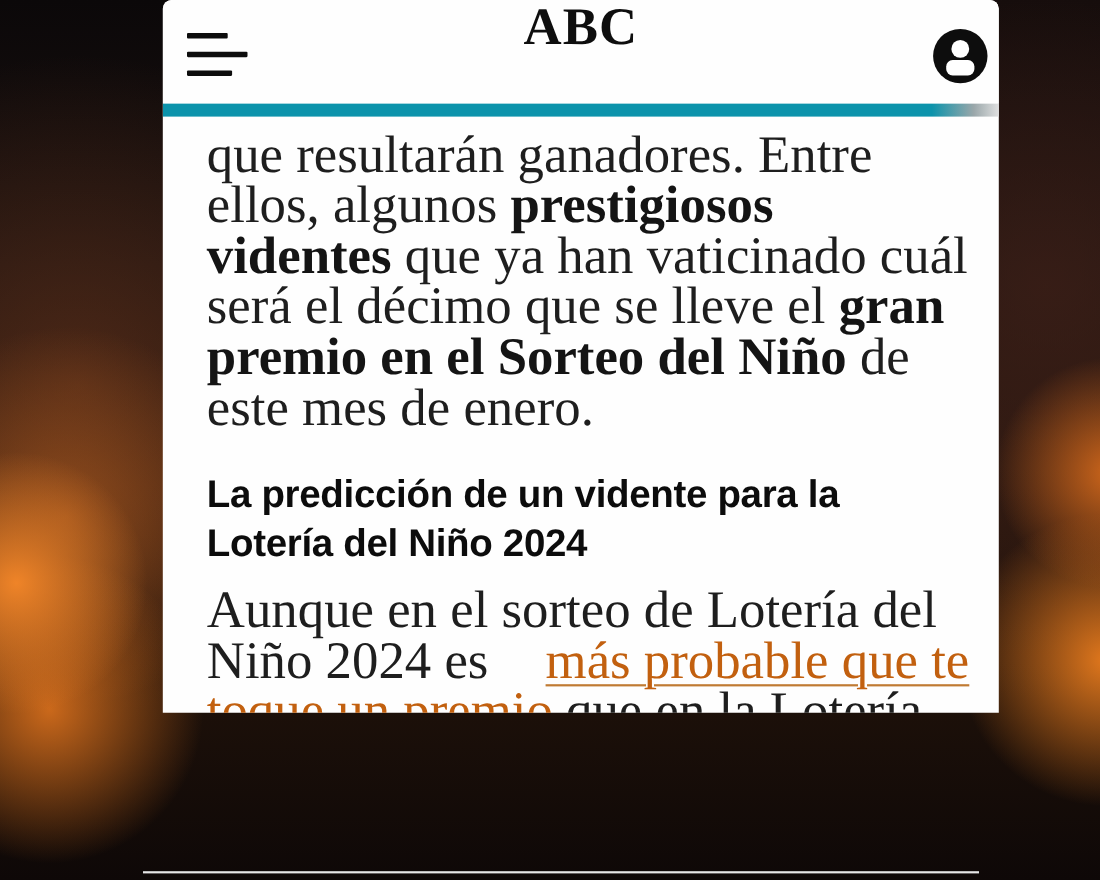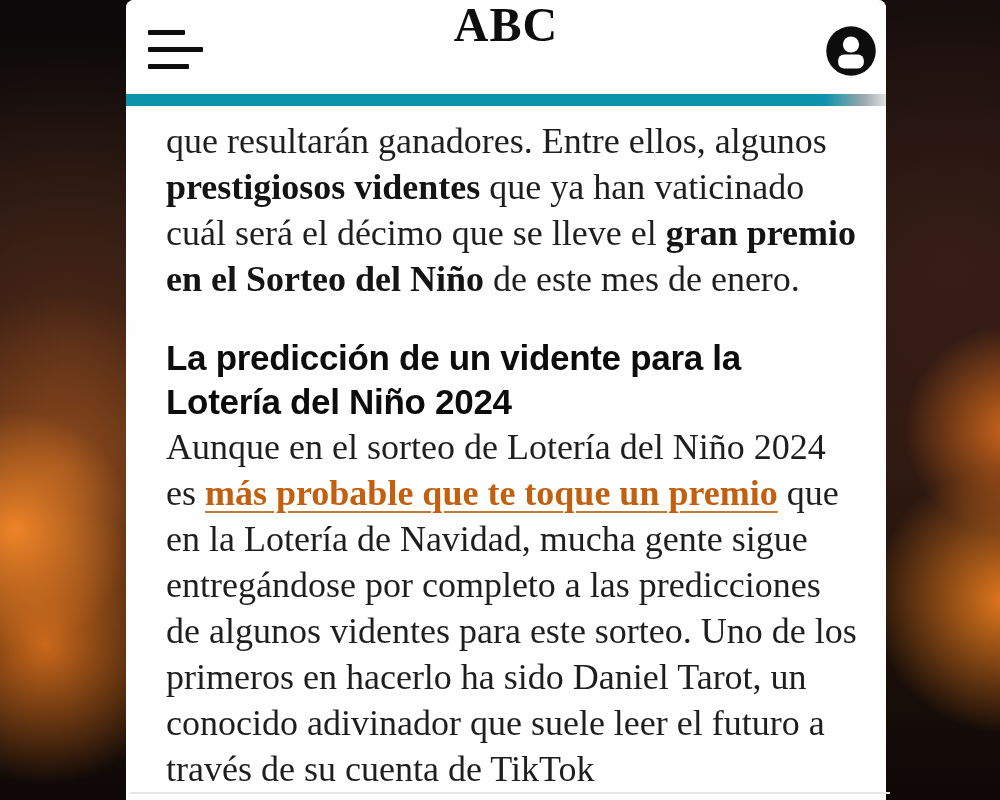--- a/index.html
+++ b/index.html
@@ -25,21 +25,21 @@
       radial-gradient(circle 240px at 60px 470px, rgba(210,110,35,.55) 0%, rgba(210,110,35,0) 72%),
       radial-gradient(circle 150px at 1010px 430px, rgba(222,110,28,.9) 0%, rgba(222,110,28,0) 70%),
       radial-gradient(circle 190px at 1005px 600px, rgba(235,125,30,.95) 0%, rgba(235,125,30,0) 70%),
       radial-gradient(circle 400px at 70px 350px, rgba(120,60,30,.5) 0%, rgba(120,60,30,0) 75%),
       radial-gradient(circle 500px at 950px 260px, rgba(72,36,26,.6) 0%, rgba(72,36,26,0) 75%),
       linear-gradient(180deg,#0b0809 0%,#1c1210 30%,#28160e 55%,#20120a 75%,#0e0807 100%);
   }
 
   
   .card{
-    position:absolute;left:126px;top:0;width:760px;height:800px;
+    position:absolute;left:148px;top:0;width:760px;height:648px;
     background:var(--card-bg);
     border-radius:8px 8px 0 0;
     overflow:hidden;
   }
 
   
   .header{position:relative;height:94px;background:var(--card-bg);}
   .menu-button{
     position:absolute;left:22px;top:27px;width:60px;height:44px;
     background:none;border:none;cursor:pointer;
@@ -66,36 +66,37 @@
   .account-button svg{display:block;width:54px;height:54px;}
 
   .teal-bar{
     height:12px;
     background:linear-gradient(90deg,var(--teal-bar) 0%,var(--teal-bar) 92%,#9aa7aa 97%,#e0e0e0 100%);
   }
 
   
   .article{position:relative;padding:12px 25px 0 40px;}
   .paragraph{
-    font-family:"Liberation Serif",serif;font-size:36px;line-height:46px;
+    font-family:"Liberation Serif",serif;font-size:48px;line-height:46px;
     color:var(--body-text);
   }
   .paragraph strong{font-weight:700;color:#141414;}
   .section-heading{
     font-family:"Liberation Sans",sans-serif;font-weight:700;
     font-size:35px;line-height:44px;letter-spacing:-0.3px;
     color:var(--heading-text);
-    margin-top:34px;
+    margin-top:34px;margin-bottom:16px;
   }
   a.inline-link{
-    color:var(--link-orange);font-weight:700;
+    color:var(--link-orange);font-weight:400;
     text-decoration:underline;
     text-decoration-color:#c07b33;
     text-decoration-thickness:2px;
     text-underline-offset:6px;
+    margin-left:40px;
   }
   .bottom-divider{
     position:absolute;left:130px;width:760px;bottom:6px;height:0;
     border-top:2px solid var(--hairline);
   }
 </style>
 </head>
 <body>
 
 <div class="backdrop"></div>

